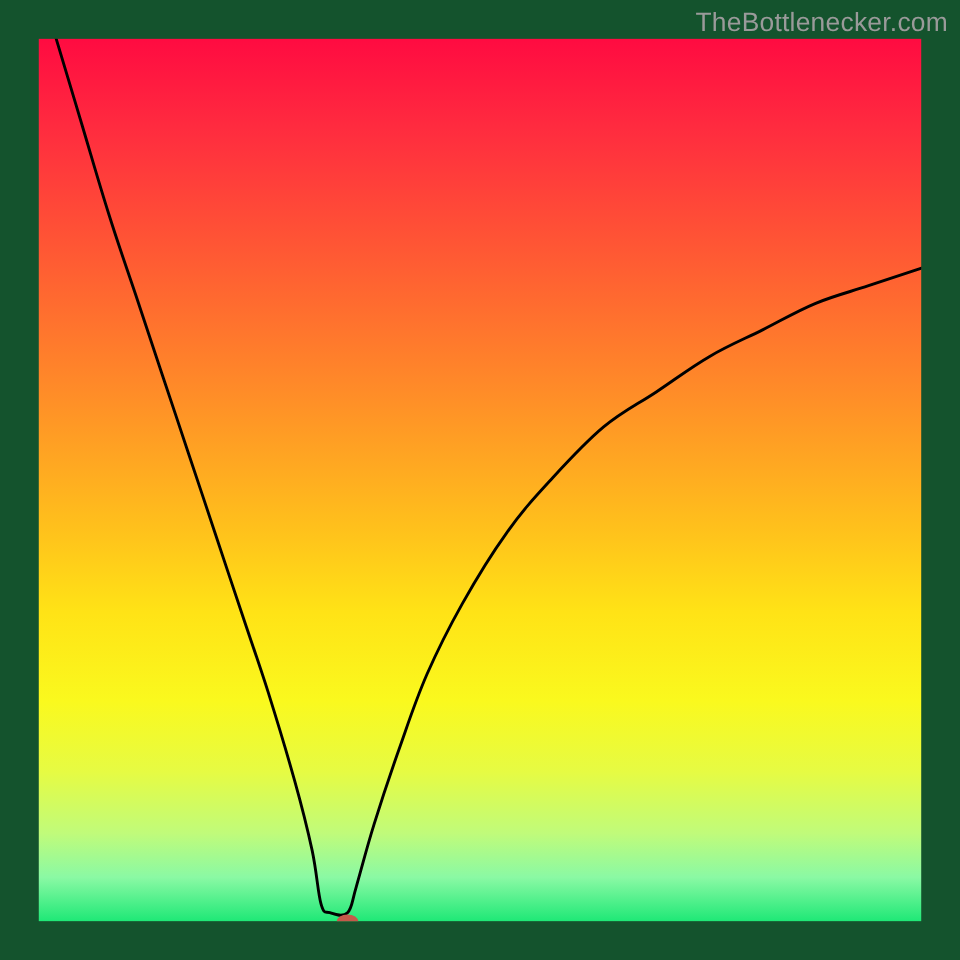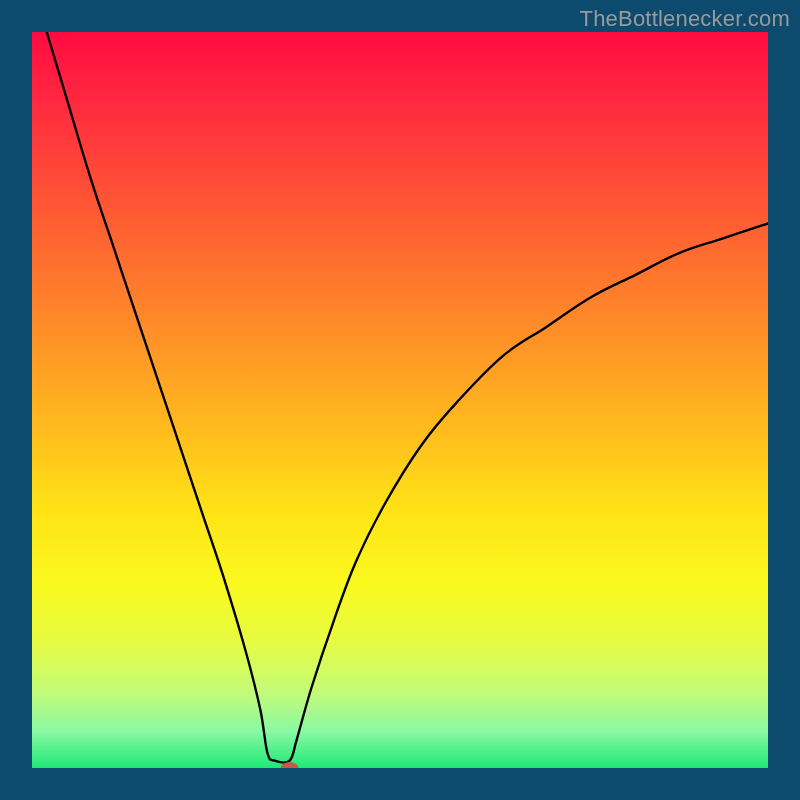--- a/index.html
+++ b/index.html
@@ -8,21 +8,21 @@
     width: 800px;
     height: 800px;
     overflow: hidden;
     background: #000;
     font-family: Arial, Helvetica, sans-serif;
   }
   .frame {
     position: relative;
     width: 800px;
     height: 800px;
-    background: #0c4a6e;
+    background: #14532d;
   }
   .plot-area {
     position: absolute;
     left: 32px;
     top: 32px;
     width: 736px;
     height: 736px;
     overflow: hidden;
   }
   .watermark {

